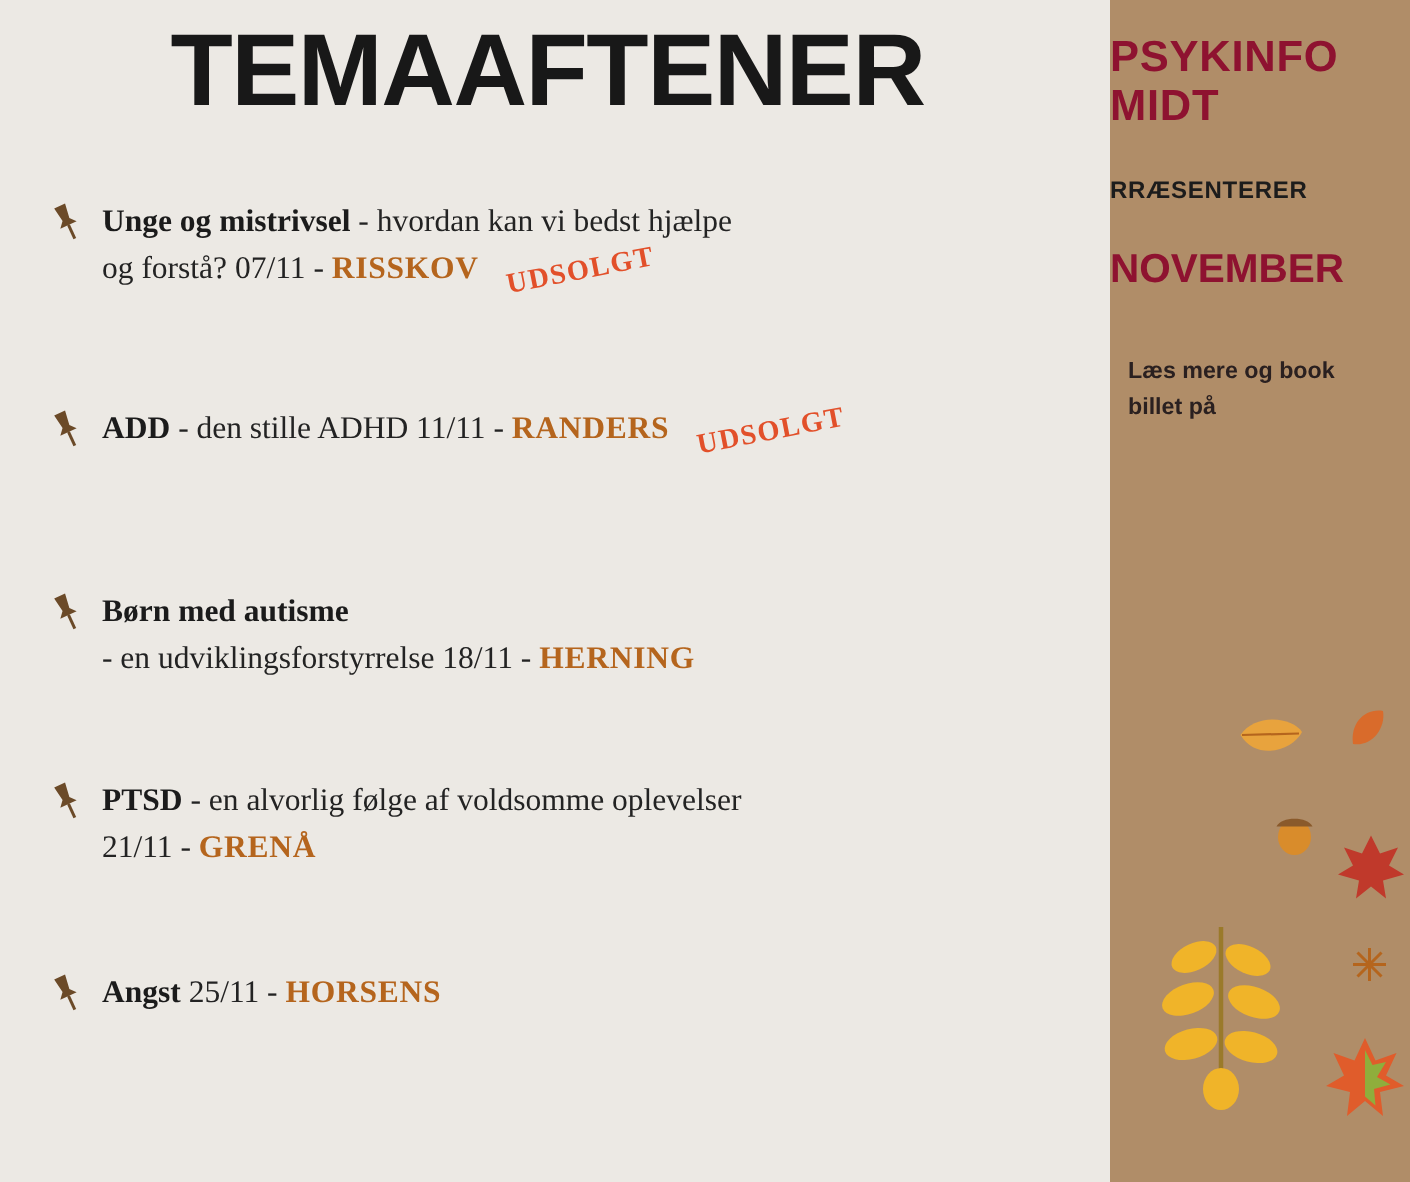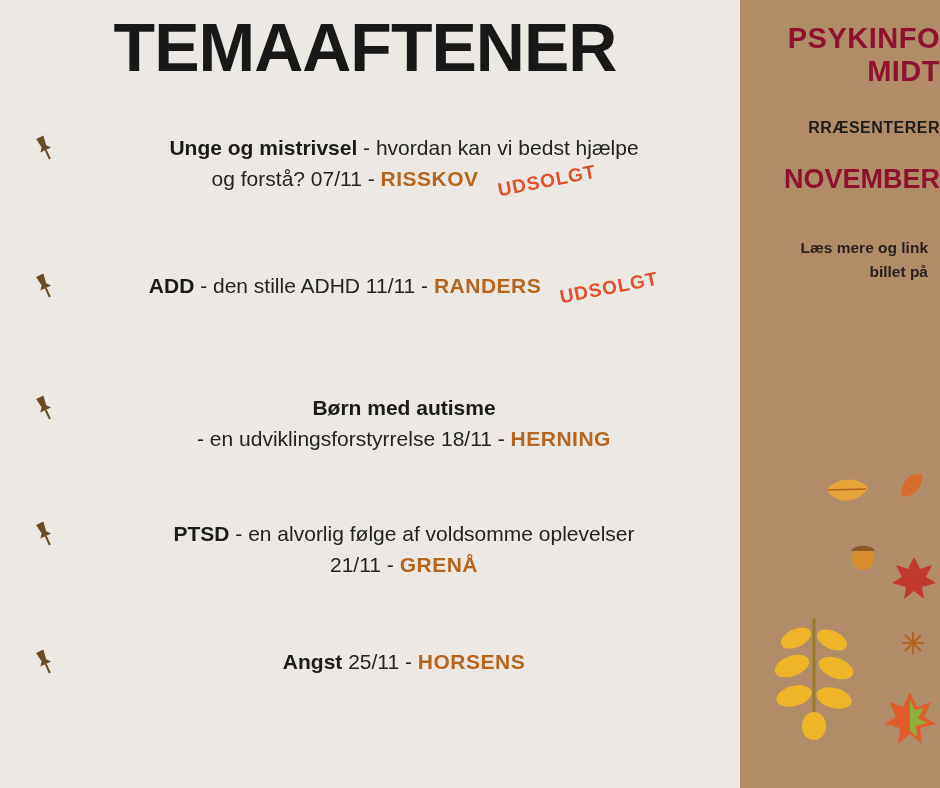--- a/index.html
+++ b/index.html
@@ -48,22 +48,21 @@
   .event .pin {
     position: absolute;
     left: 28px;
     top: 2px;
     width: 30px; height: 30px;
   }
   .event-line {
     font-size: 21px;
     line-height: 31px;
     color: #232323;
-    font-family: Liberation Sans, sans-serif;
-    text-align: center;
+    font-family: Liberation Serif, serif;
   }
   .b { font-weight: bold; color: #1b1b1b; }
   .city {
     color: #b5651d;
     font-weight: bold;
     letter-spacing: 0.5px;
   }
   .sold {
     display: inline-block;
     color: #e2502a;
@@ -73,21 +72,21 @@
     transform: rotate(-11deg);
     margin-left: 18px;
     vertical-align: middle;
   }
   
   .right {
     position: relative;
     width: 200px;
     height: 788px;
     background: #b08d68;
-    text-align: right;
+    text-align: left;
     overflow: hidden;
   }
   .brand {
     margin-top: 22px;
     font-size: 29px;
     font-weight: bold;
     color: #8e1230;
     line-height: 1.15;
     letter-spacing: 0.5px;
   }
@@ -216,21 +215,21 @@
   <div class="right">
     <div class="brand">
       <div>PSYKINFO</div>
       <div>MIDT</div>
     </div>
     <div class="presents">RRÆSENTERER</div>
     <div class="month">
       <div>NOVEMBER</div>
     </div>
     <div class="booking">
-      <span>Læs mere og link</span><br>
+      <span>Læs mere og book</span><br>
       <span>billet på</span>
     </div>
 
     <svg class="leaf" style="left:82px;top:470px" width="50" height="45" viewBox="0 0 50 45">
       <path d="M5 20 C15 5, 40 8, 46 18 C40 30, 16 38, 5 20 Z" fill="#e8a33d"></path>
       <path d="M6 20 L44 19" stroke="#b5651d" stroke-width="1.5" fill="none"></path>
     </svg>
     <svg class="leaf" style="left:158px;top:470px" width="28" height="30" viewBox="0 0 28 30">
       <path d="M4 26 C2 12, 12 2, 24 4 C26 16, 16 28, 4 26 Z" fill="#d96b2b"></path>
     </svg>

